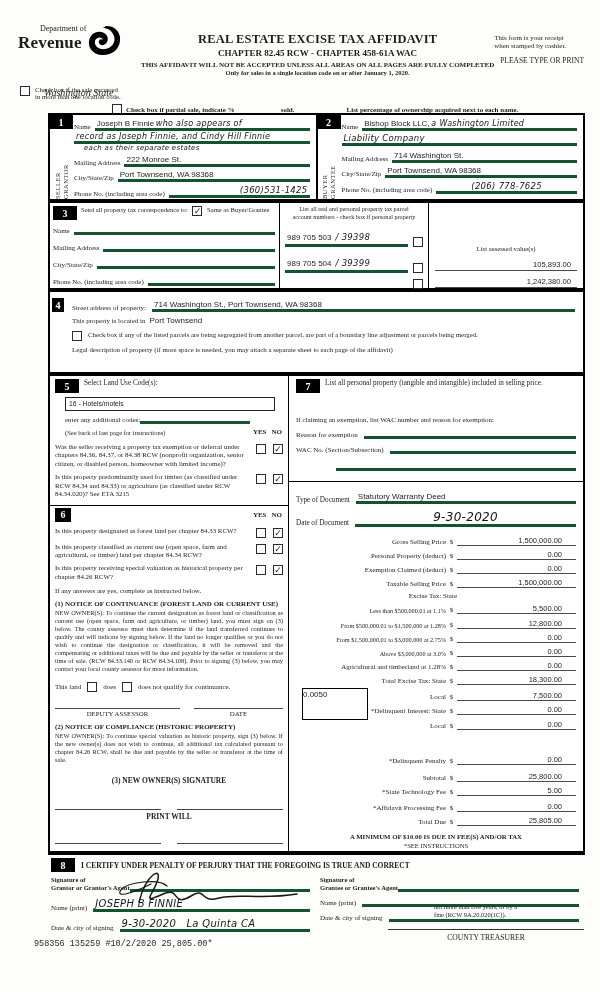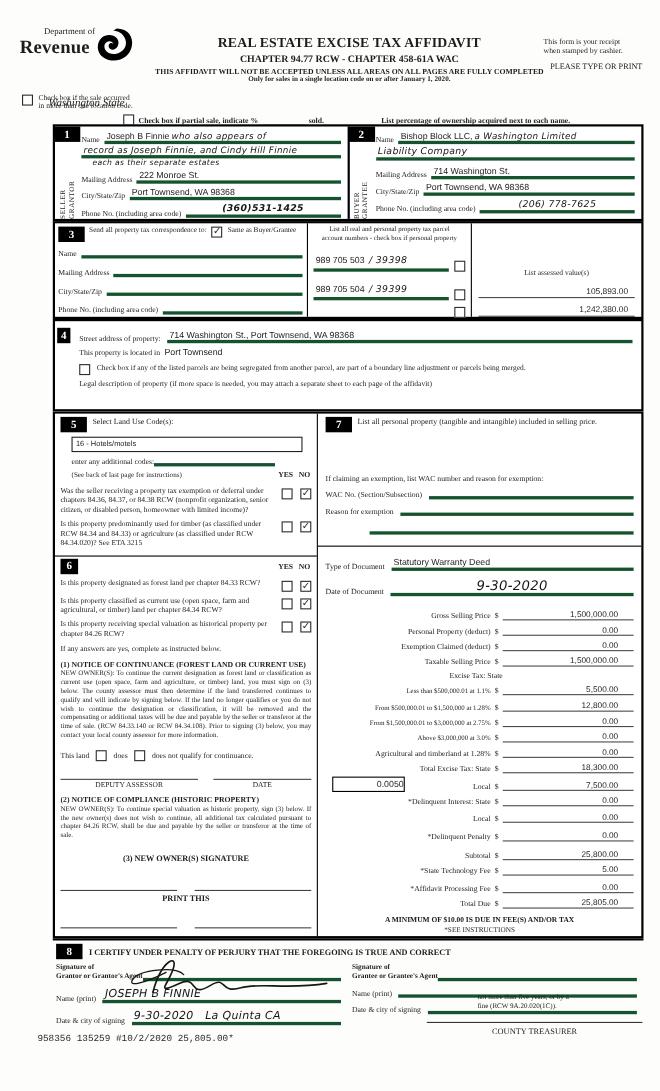--- a/index.html
+++ b/index.html
@@ -83,21 +83,21 @@
   .wrow { display:flex; align-items:flex-end; font-size:7px; margin-top:6px; }
   .rdiv { border-top:1.5px solid #000; margin:10px -7px 6px -7px; }
   .docrow { display:flex; align-items:flex-end; font-size:7.2px; margin-top:4px; }
   .docrow .lab { margin-right:6px; white-space:nowrap; }
   .mrow { display:flex; align-items:flex-end; margin-top:4.2px; font-size:7px; position:relative; }
   .mlabel { width:150px; text-align:right; white-space:nowrap; }
   .mdollar { width:11px; text-align:center; }
   .mval { flex:1; border-bottom:1px solid #4a4a4a; text-align:right; padding-right:14px; font-size:7.5px; font-family:"Liberation Sans",sans-serif; min-height:10px; }
   .tier .mlabel { font-size:6.2px; }
   .statehdr { text-align:right; width:161px; font-size:7px; margin-top:4px; }
-  .rate-box { position:absolute; left:6px; top:-3px; border:1.5px solid #000; width:66px; height:14px; text-align:right; font-size:8px; line-height:12px; }
+  .rate-box { position:absolute; left:6px; top:-3px; border:1.5px solid #000; width:66px; height:32px; text-align:left; font-size:8px; line-height:12px; }
   .minnote { font-size:6.8px; font-weight:bold; text-align:center; margin-top:7px; }
   .seeins { font-size:6.6px; text-align:center; margin-top:2px; }
   
   .s8 { border-top:2px solid #000; padding:3px 6px 0 3px; }
   .s8head { display:flex; gap:6px; align-items:center; font-size:7.5px; font-weight:bold; }
   .s8cols { display:flex; gap:10px; margin-top:4px; }
   .s8c { flex:1; position:relative; }
   .s8lab2 { font-size:6.6px; line-height:1.2; font-weight:bold; }
   .s8row { display:flex; align-items:flex-end; font-size:7px; margin-top:6px; }
   .sig-svg { position:absolute; left:60px; top:-12px; pointer-events:none; }
@@ -118,21 +118,21 @@
       <span>
         <svg width="36" height="34" viewBox="0 0 36 34">
             <path d="M20 2 C31 2 35 10 34 17 C33 26 25 32 15 31 C7 30 2 24 3 17 C4 11 9 7 15 8 C21 9 23 14 21 18 C19 22 14 22 13 19 C12 16 15 14 17 16 C16 12 10 13 9 17 C8 22 13 26 19 25 C26 24 30 18 28 12 C26 6 21 4 17 4 Z" fill="#000"></path>
           </svg>
       </span>
     </div>
     <div class="wast">Washington State</div>
   </div>
   <div class="hc">
     <div class="title">REAL ESTATE EXCISE TAX AFFIDAVIT</div>
-    <div class="chapter">CHAPTER 94.77 RCW - CHAPTER 458-61A WAC</div>
+    <div class="chapter">CHAPTER 82.45 RCW - CHAPTER 458-61A WAC</div>
     <div class="warn">THIS AFFIDAVIT WILL NOT BE ACCEPTED UNLESS ALL AREAS ON ALL PAGES ARE FULLY COMPLETED</div>
     <div class="single">Only for sales in a single location code on or after January 1, 2020.</div>
   </div>
   <div class="hr">
     <div>This form is your receipt</div>
     <div>when stamped by cashier.</div>
   </div>
 </div>
 <div class="abs ptp">PLEASE TYPE OR PRINT</div>
 
@@ -176,21 +176,21 @@
       <div class="frow">
         <span class="lab">Mailing Address</span>
         <span class="fill typed v8">222 Monroe St.</span>
       </div>
       <div class="frow">
         <span class="lab">City/State/Zip</span>
         <span class="fill typed v8">Port Townsend, WA 98368</span>
       </div>
       <div class="frow">
         <span class="lab">Phone No. (including area code)</span>
-        <span class="fill hand h8" style="text-align:center;font-weight:bold;">(360)531-1425</span>
+        <span class="fill hand h8" style="text-align:right;">(360)531-1425</span>
       </div>
     </div>
   </div>
   <div class="half">
     <div class="numcol">
       <div class="secnum">2</div>
       <div class="vwrap">
         <span class="vword">BUYER</span>
         <span class="vword">GRANTEE</span>
       </div>
@@ -367,40 +367,40 @@
       <div class="sl" style="flex:1.4;">DEPUTY ASSESSOR</div>
       <div class="sl" style="flex:1;">DATE</div>
     </div>
     <div class="note-t">(2) NOTICE OF COMPLIANCE (HISTORIC PROPERTY)</div>
     <div class="note-b">NEW OWNER(S): To continue special valuation as historic property, sign (3) below. If the new owner(s) does not wish to continue, all additional tax calculated pursuant to chapter 84.26 RCW, shall be due and payable by the seller or transferor at the time of sale.</div>
     <div class="onr">(3) NEW OWNER(S) SIGNATURE</div>
     <div class="linerow">
       <span></span>
       <span></span>
     </div>
-    <div class="pn">PRINT THIS</div>
+    <div class="pn">PRINT WILL</div>
     <div class="linerow" style="margin-top:14px;">
       <span></span>
       <span></span>
     </div>
   </div>
 
   <div class="rcol">
     <div class="shead">
       <div class="secnum">7</div>
       <div>List all personal property (tangible and intangible) included in selling price.</div>
     </div>
     <div style="height:44px;"></div>
     <div class="exlab">If claiming an exemption, list WAC number and reason for exemption:</div>
     <div class="wrow">
+      <span class="lab" style="margin-right:6px;">Reason for exemption</span>
+      <span class="fill"></span>
+    </div>
+    <div class="wrow">
       <span class="lab" style="margin-right:6px;">WAC No. (Section/Subsection)</span>
-      <span class="fill"></span>
-    </div>
-    <div class="wrow">
-      <span class="lab" style="margin-right:6px;">Reason for exemption</span>
       <span class="fill"></span>
     </div>
     <div class="wrow" style="margin:8px 0 0 40px;">
       <span class="fill"></span>
     </div>
     <div class="rdiv"></div>
     <div class="docrow">
       <span class="lab">Type of Document</span>
       <span class="fill typed v8">Statutory Warranty Deed</span>
     </div>
@@ -469,21 +469,21 @@
     <div class="mrow">
       <span class="mlabel">*Delinquent Interest: State</span>
       <span class="mdollar">$</span>
       <span class="mval">0.00</span>
     </div>
     <div class="mrow">
       <span class="mlabel">Local</span>
       <span class="mdollar">$</span>
       <span class="mval">0.00</span>
     </div>
-    <div class="mrow" style="margin-top:7px;">
+    <div class="mrow" style="margin-top:25px;">
       <span class="mlabel">*Delinquent Penalty</span>
       <span class="mdollar">$</span>
       <span class="mval">0.00</span>
     </div>
     <div class="mrow" style="margin-top:7px;">
       <span class="mlabel">Subtotal</span>
       <span class="mdollar">$</span>
       <span class="mval">25,800.00</span>
     </div>
     <div class="mrow">

